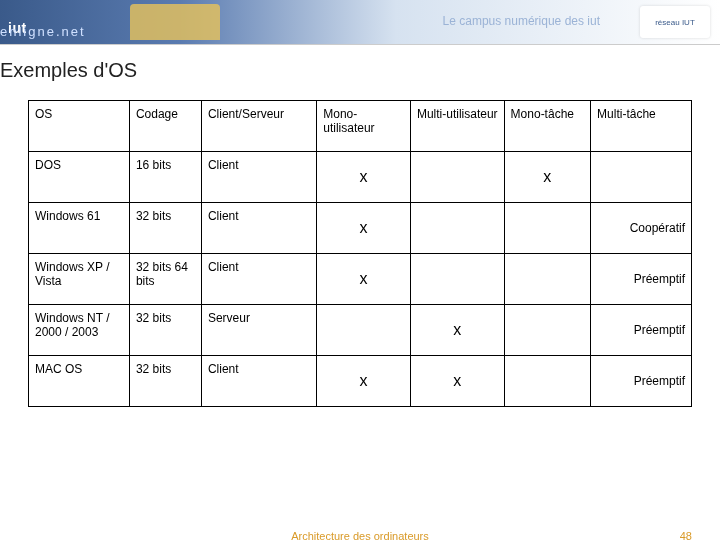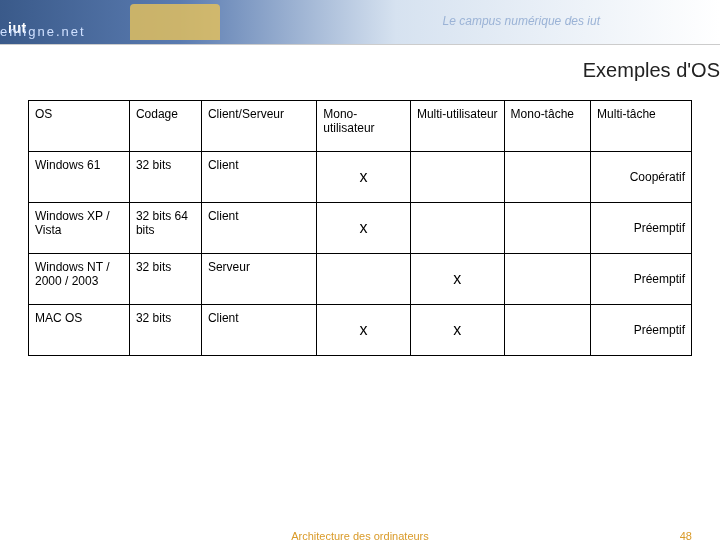--- a/index.html
+++ b/index.html
@@ -45,39 +45,38 @@
     color: #cfe0ff;
     font-size: 13px;
     letter-spacing: 2px;
   }
   .banner .tagline {
     position: absolute;
     right: 120px;
     top: 14px;
     color: #9bb3d6;
     font-size: 12px;
-    font-style: italic;
   }
   .banner .badge {
     position: absolute;
     right: 10px;
     top: 6px;
     width: 70px;
     height: 32px;
     background: #fff;
     border-radius: 3px;
     display: flex;
     align-items: center;
     justify-content: center;
     font-size: 8px;
     color: #3a5a8a;
     box-shadow: 0 0 3px rgba(0,0,0,0.15);
   }
   .title {
-    text-align: right;
+    text-align: left;
     font-size: 20px;
     color: #222;
     margin: 14px 0 18px 0;
     font-family: "Trebuchet MS", Verdana, sans-serif;
   }
   .table-wrap {
     padding: 0 28px;
   }
   table {
     width: 100%;
@@ -130,20 +129,21 @@
     right: 28px;
   }
 </style>
 </head>
 <body>
 
 <div class="banner">
   <div class="logo">iut</div>
   <div class="logo-sub">enligne.net</div>
   <div class="tagline">Le campus numérique des iut</div>
+  <div class="badge">réseau IUT</div>
 </div>
 
 <div class="title">Exemples d'OS</div>
 
 <div class="table-wrap">
   <table>
     <colgroup>
       <col class="c0">
         <col class="c1">
         <col class="c2">
@@ -158,20 +158,29 @@
         <th>Codage</th>
         <th>Client/Serveur</th>
         <th>Mono-utilisateur</th>
         <th>Multi-utilisateur</th>
         <th>Mono-tâche</th>
         <th>Multi-tâche</th>
       </tr>
     </thead>
     <tbody id="tbody">
         <tr>
+          <td>DOS</td>
+          <td>16 bits</td>
+          <td>Client</td>
+          <td class="xcell">x</td>
+          <td class="xcell"></td>
+          <td class="xcell">x</td>
+          <td class="lastcol"></td>
+        </tr>
+        <tr>
           <td>Windows 61</td>
           <td>32 bits</td>
           <td>Client</td>
           <td class="xcell">x</td>
           <td class="xcell"></td>
           <td class="xcell"></td>
           <td class="lastcol">Coopératif</td>
         </tr>
         <tr>
           <td>Windows XP / Vista</td>

